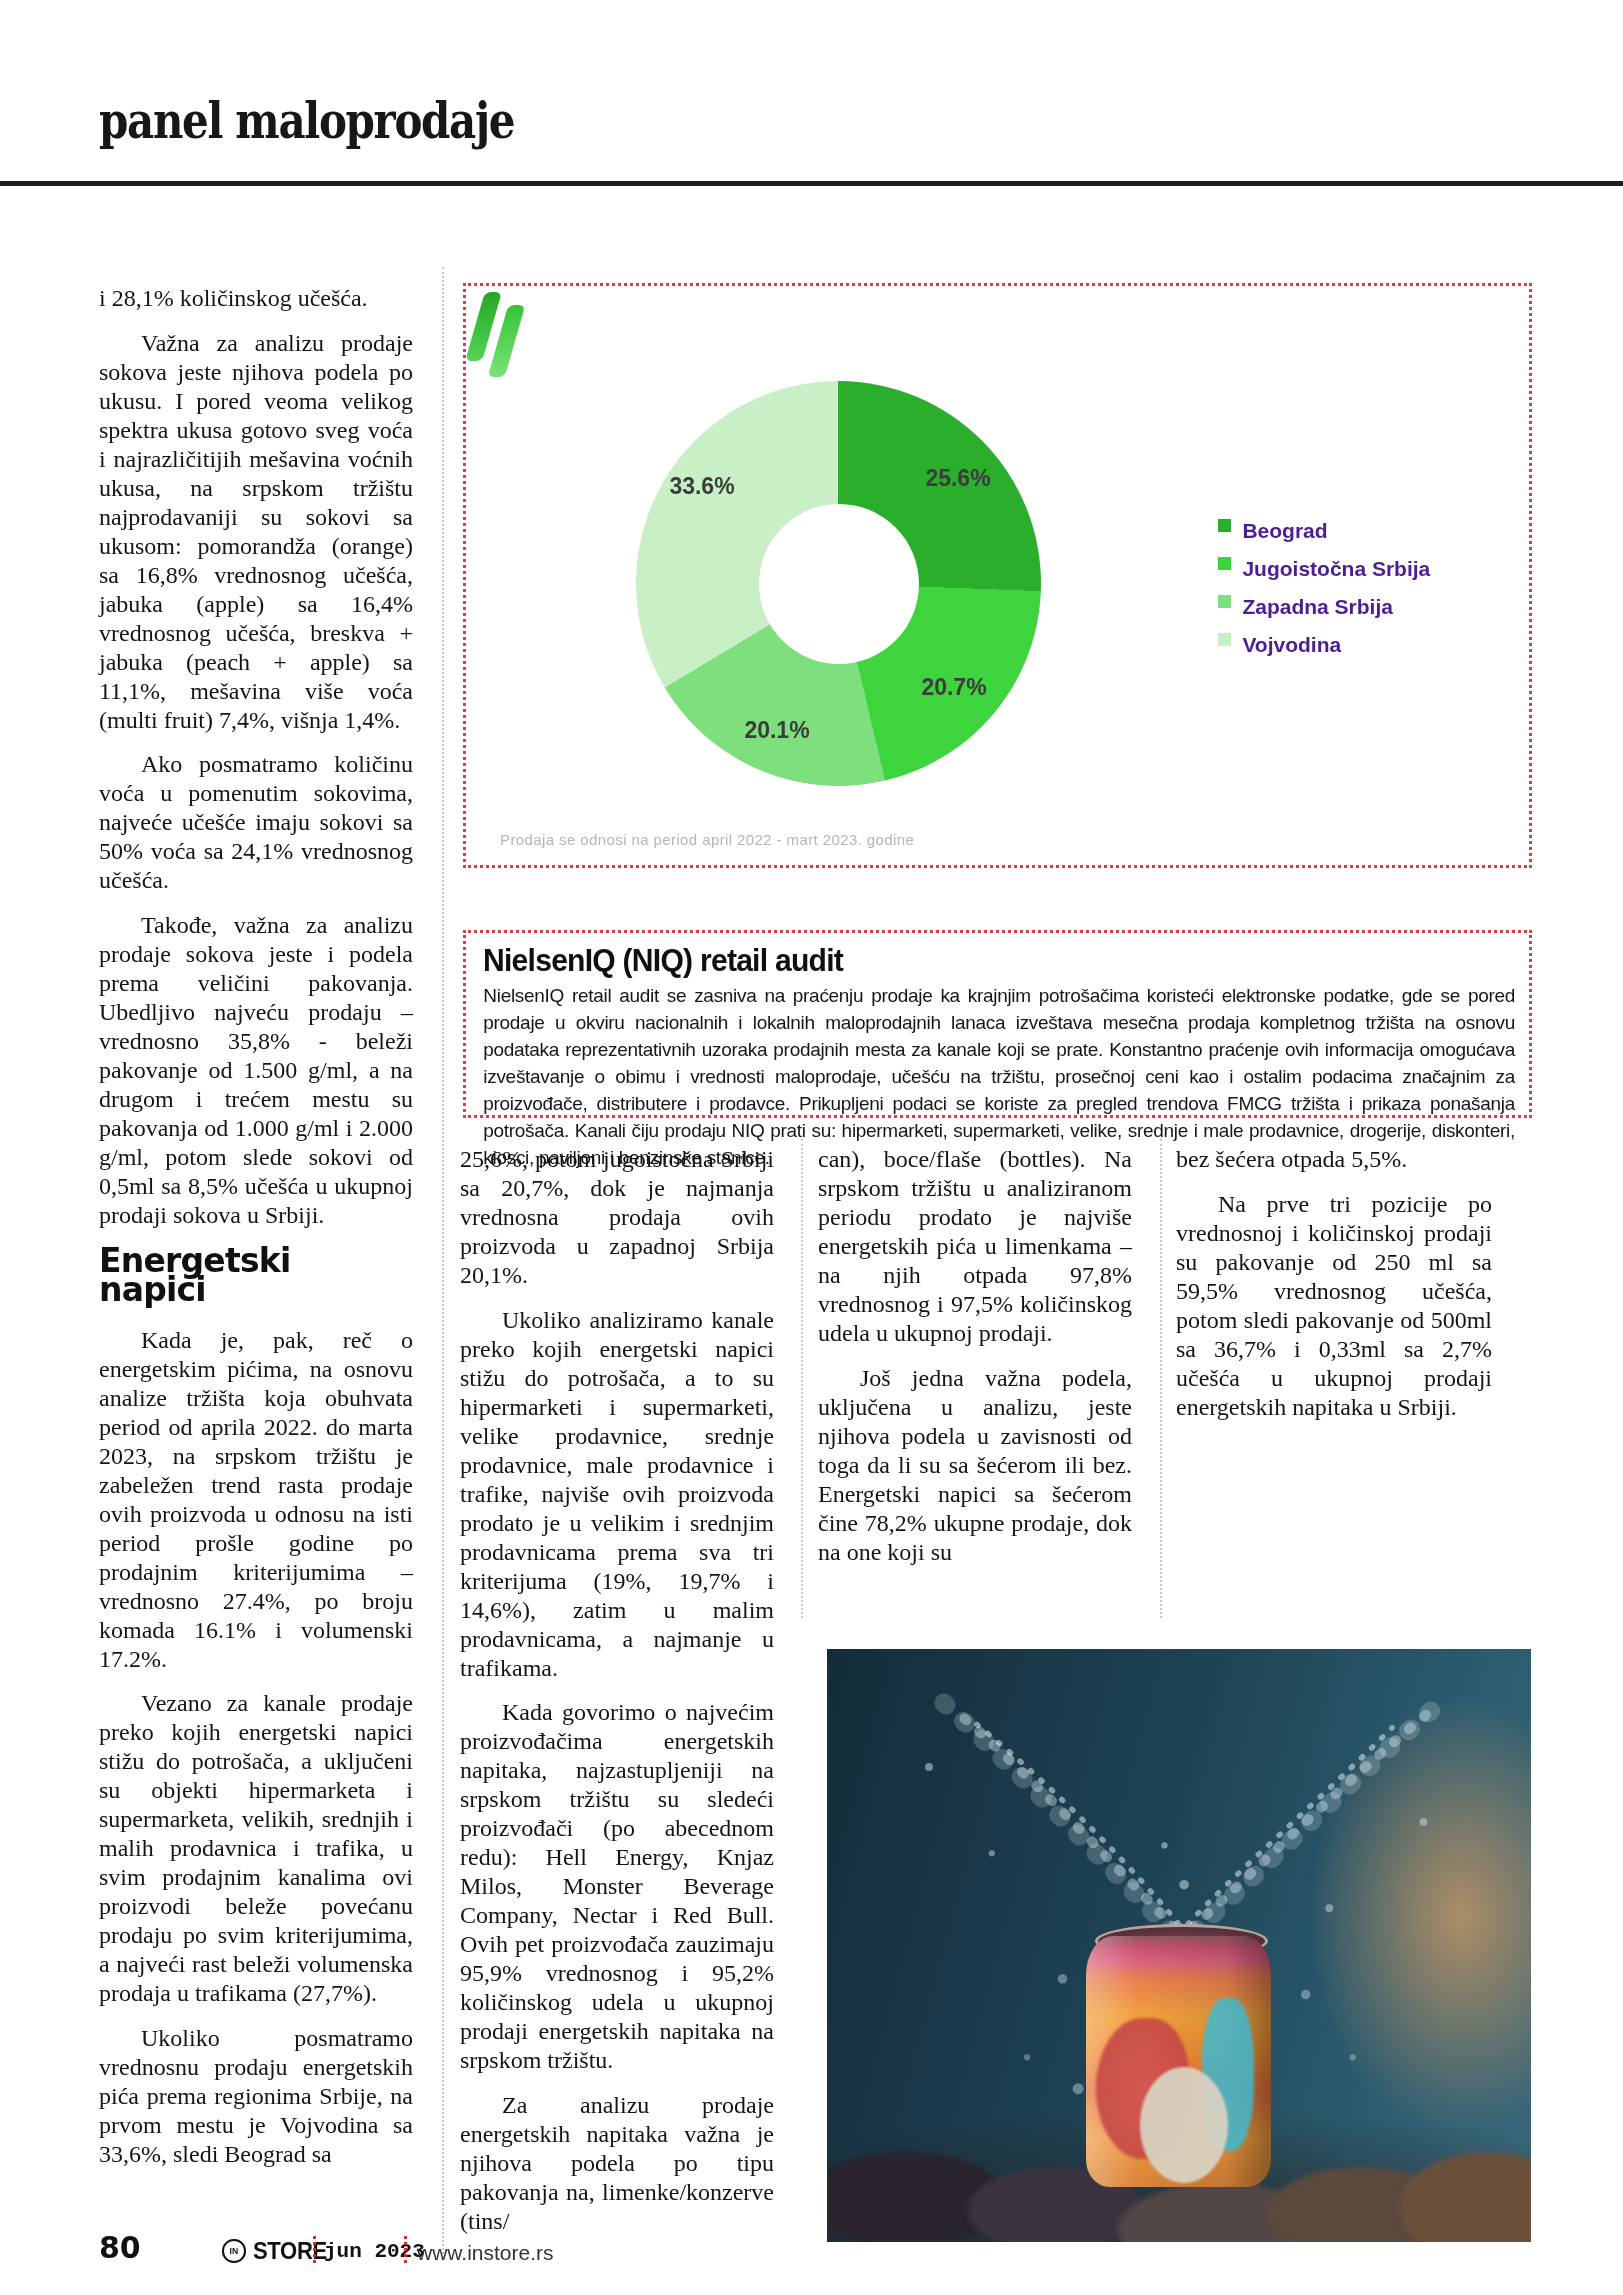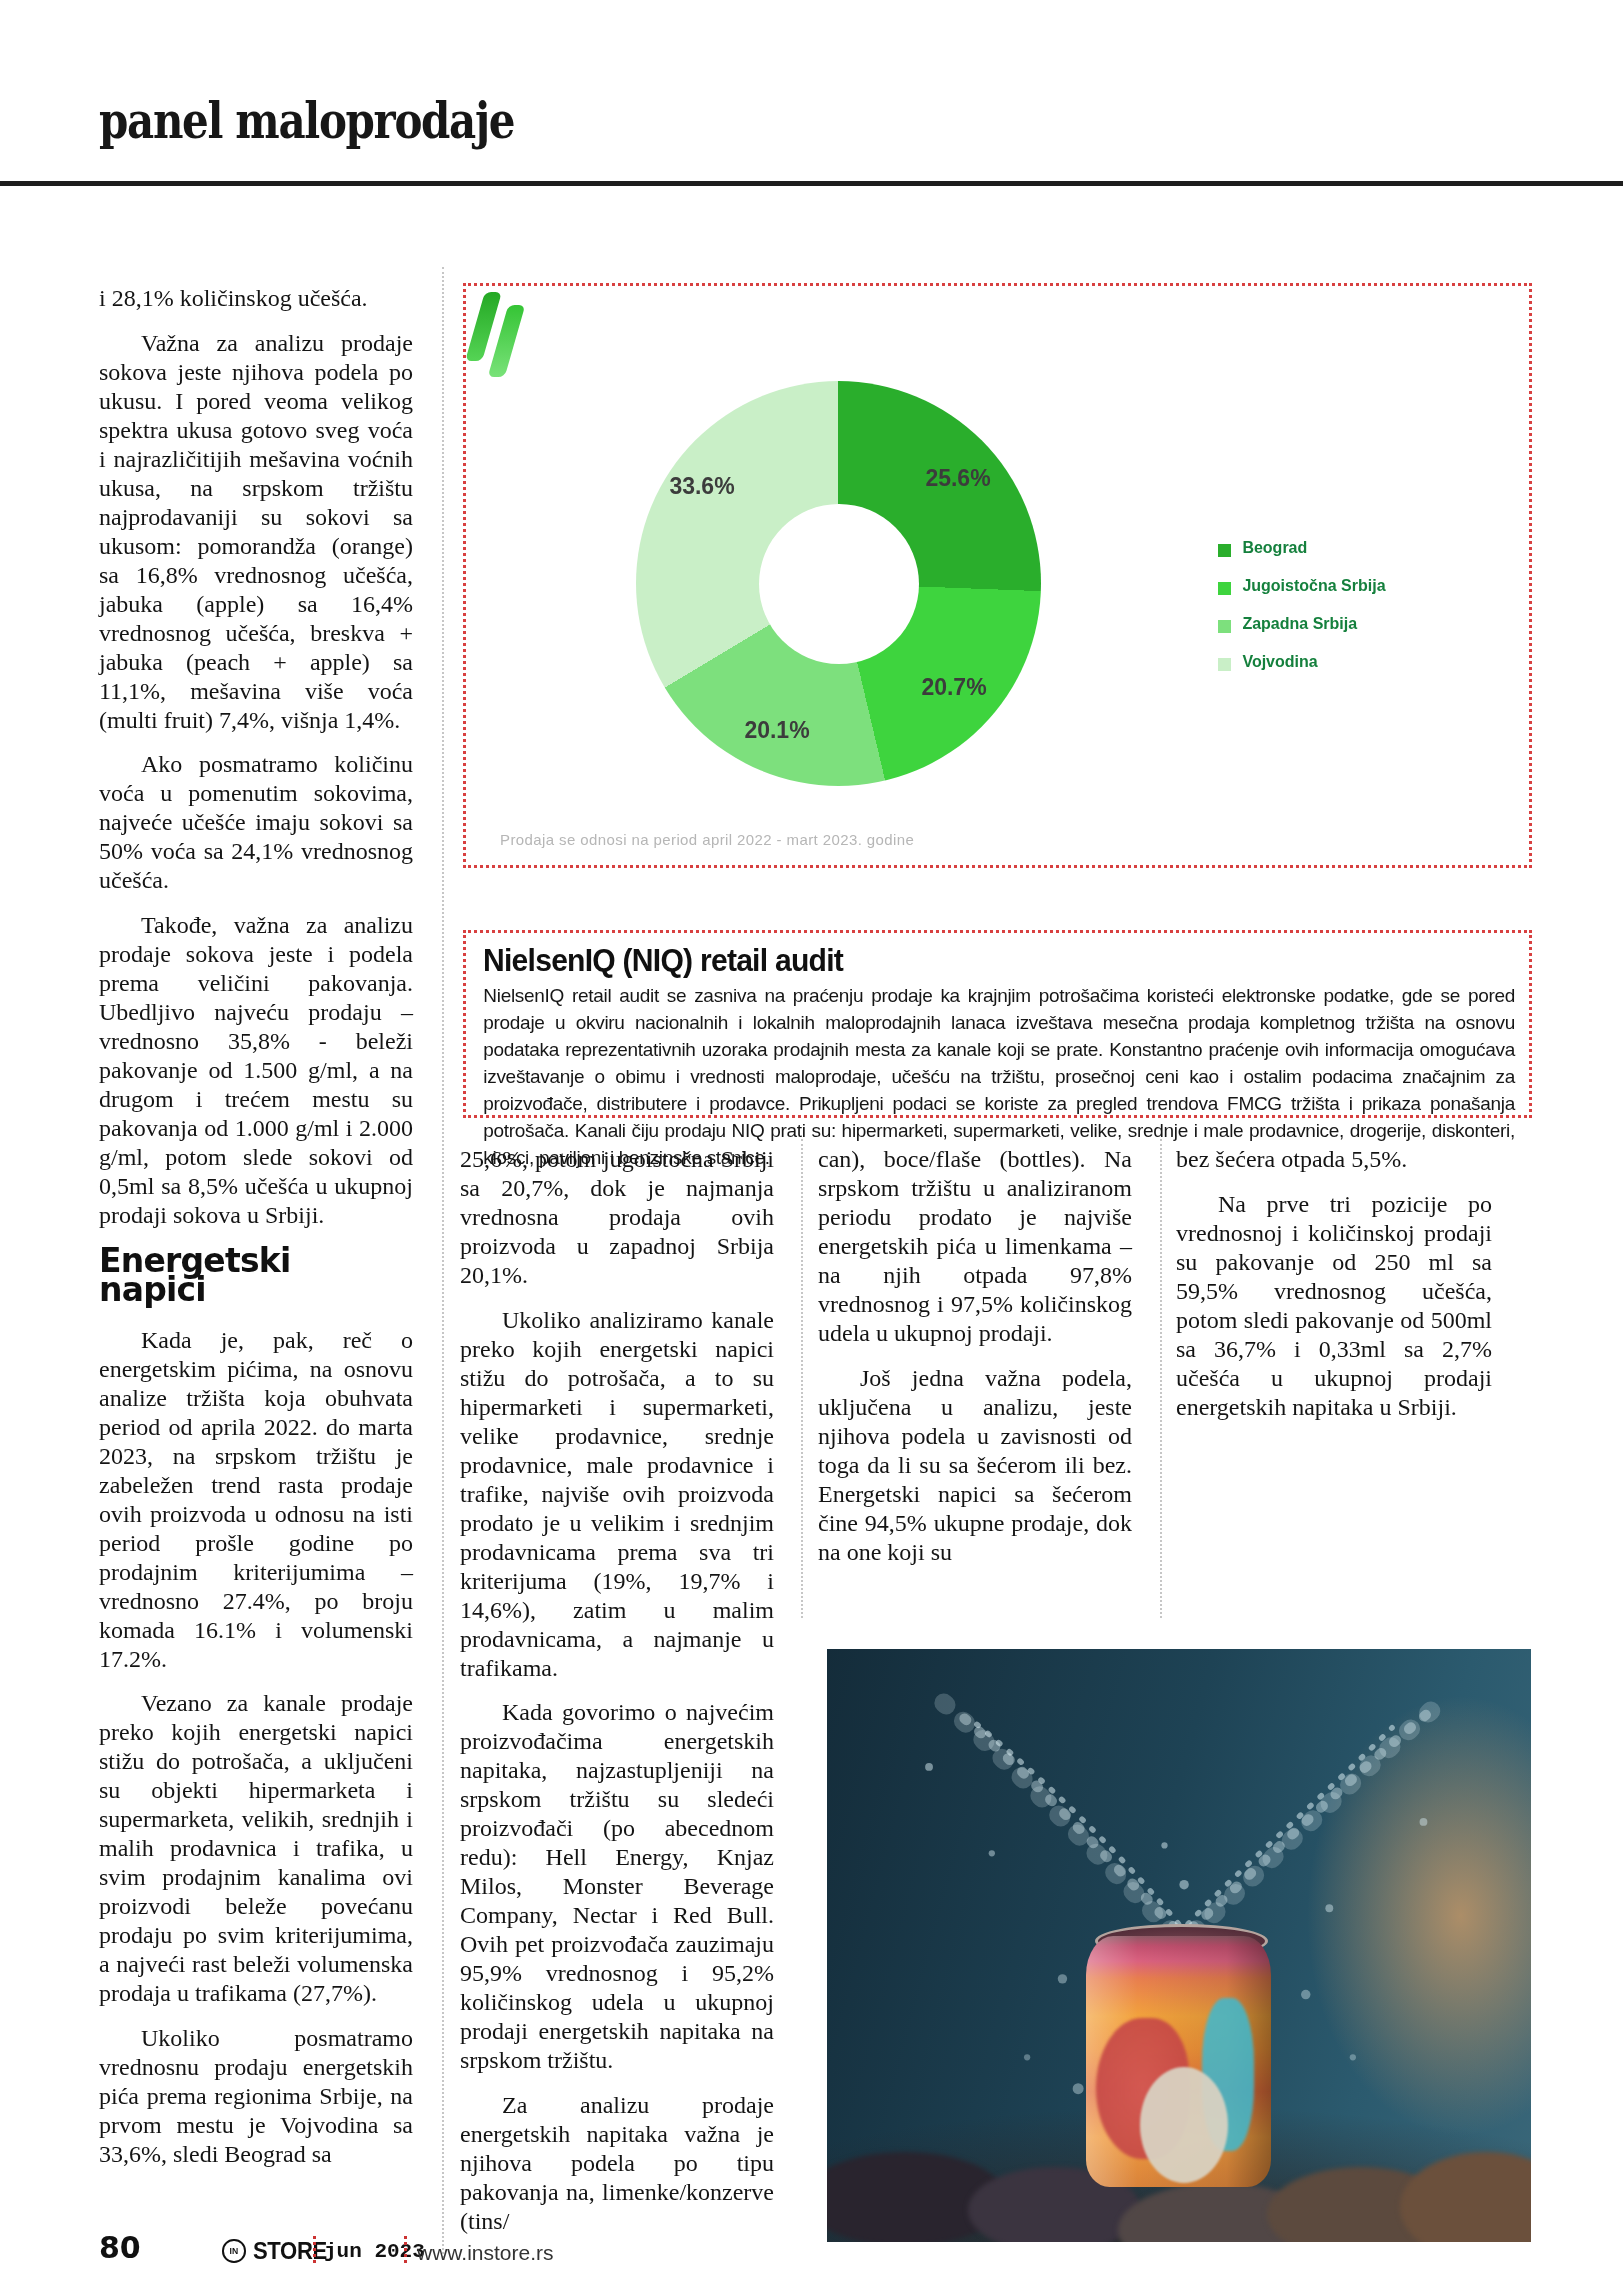--- a/index.html
+++ b/index.html
@@ -30,22 +30,22 @@
   .blade2{left:27px;top:14px;width:17.3px;height:72px;background:linear-gradient(180deg,#35c435,#79e279);transform:skewX(-16deg)}
   .chart-title{position:absolute;left:0;right:0;top:33px;text-align:center;
                font-family:"Liberation Sans",sans-serif;font-weight:700;font-size:37px;
                letter-spacing:-0.8px;color:#141414}
   .donut{position:absolute;left:170px;top:95px;width:405px;height:405px;border-radius:50%}
   .donut-hole{position:absolute;left:123px;top:123px;width:160px;height:160px;border-radius:50%;background:#fff}
   .slice-label{position:absolute;transform:translate(-50%,-50%);font-family:"Liberation Sans",sans-serif;
                font-weight:700;font-size:23px;color:#3c3c3c;white-space:nowrap}
   .lbl-1{left:492px;top:192px}.lbl-2{left:488px;top:401px}.lbl-3{left:311px;top:444px}.lbl-4{left:236px;top:200px}
   .legend{position:absolute;left:752px;top:233px}
-  .legend-row{display:flex;align-items:flex-end;height:38px;font-family:"Liberation Sans",sans-serif;
-              font-weight:700;font-size:16px;color:#15803d}
+  .legend-row{display:flex;align-items:flex-start;height:38px;font-family:"Liberation Sans",sans-serif;
+              font-weight:700;font-size:21px;color:#4c1d95}
   .legend-sq{width:13.4px;height:13.4px;margin-right:11px;flex:0 0 auto}
   .src-note{position:absolute;left:34px;top:545px;font-family:"Liberation Sans",sans-serif;
             font-size:15px;color:#b6b6b6;letter-spacing:0.4px}
 
   
   .niq-title{margin:9.4px 0 3.1px 17.3px;font-family:"Liberation Sans",sans-serif;font-weight:700;
              font-size:32px;letter-spacing:-0.8px;color:#101010;transform:scaleX(.94);transform-origin:left}
   .niq-body{margin:1.6px 14px 0 17.3px;font-family:"Liberation Sans",sans-serif;font-size:19px;
             line-height:27px;letter-spacing:-0.3px;color:#161616;text-align:justify}
 
@@ -168,21 +168,21 @@
     <div>
         <p>25,6%, potom jugoistočna Srbiji sa 20,7%, dok je najmanja vrednosna prodaja ovih proizvoda u zapadnoj Srbija 20,1%.</p>
         <p>Ukoliko analiziramo kanale preko kojih energetski napici stižu do potrošača, a to su hipermarketi i supermarketi, velike prodavnice, srednje prodavnice, male prodavnice i trafike, najviše ovih proizvoda prodato je u velikim i srednjim prodavnicama prema sva tri kriterijuma (19%, 19,7% i 14,6%), zatim u malim prodavnicama, a najmanje u trafikama.</p>
         <p>Kada govorimo o najvećim proizvođačima energetskih napitaka, najzastupljeniji na srpskom tržištu su sledeći proizvođači (po abecednom redu): Hell Energy, Knjaz Milos, Monster Beverage Company, Nectar i Red Bull. Ovih pet proizvođača zauzimaju 95,9% vrednosnog i 95,2% količinskog udela u ukupnoj prodaji energetskih napitaka na srpskom tržištu.</p>
         <p>Za analizu prodaje energetskih napitaka važna je njihova podela po tipu pakovanja na,  limenke/konzerve (tins/</p>
       </div>
   </div>
   <div class="bcol col-3">
     <div>
         <p>can), boce/flaše (bottles). Na srpskom tržištu u analiziranom periodu prodato je najviše energetskih pića u limenkama – na njih otpada 97,8% vrednosnog i 97,5% količinskog udela u ukupnoj prodaji.</p>
-        <p>Još jedna važna podela, uključena u analizu, jeste njihova podela u zavisnosti od toga da li su sa šećerom ili bez. Energetski napici sa šećerom čine 94,5% ukupne prodaje, dok na one koji su</p>
+        <p>Još jedna važna podela, uključena u analizu, jeste njihova podela u zavisnosti od toga da li su sa šećerom ili bez. Energetski napici sa šećerom čine 78,2% ukupne prodaje, dok na one koji su</p>
       </div>
   </div>
   <div class="bcol col-4">
     <div>
         <p>bez šećera otpada 5,5%.</p>
         <p>Na prve tri pozicije po vrednosnoj i količinskoj prodaji su pakovanje od 250 ml sa 59,5% vrednosnog učešća, potom sledi pakovanje od 500ml sa 36,7% i 0,33ml sa 2,7% učešća u ukupnoj prodaji energetskih napitaka u Srbiji.</p>
       </div>
   </div>
 
   <div class="photo">

